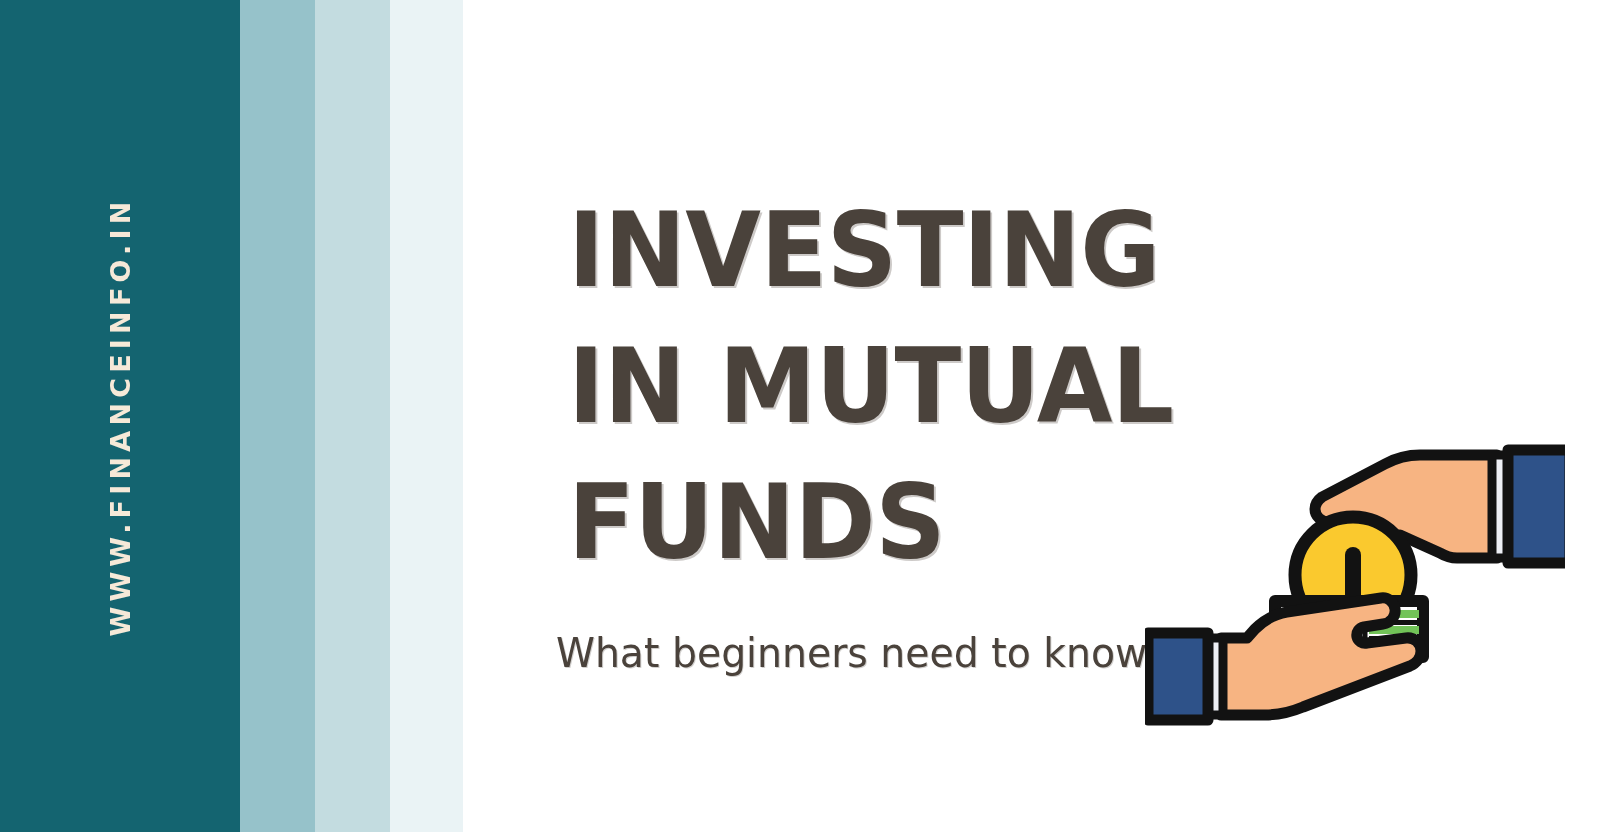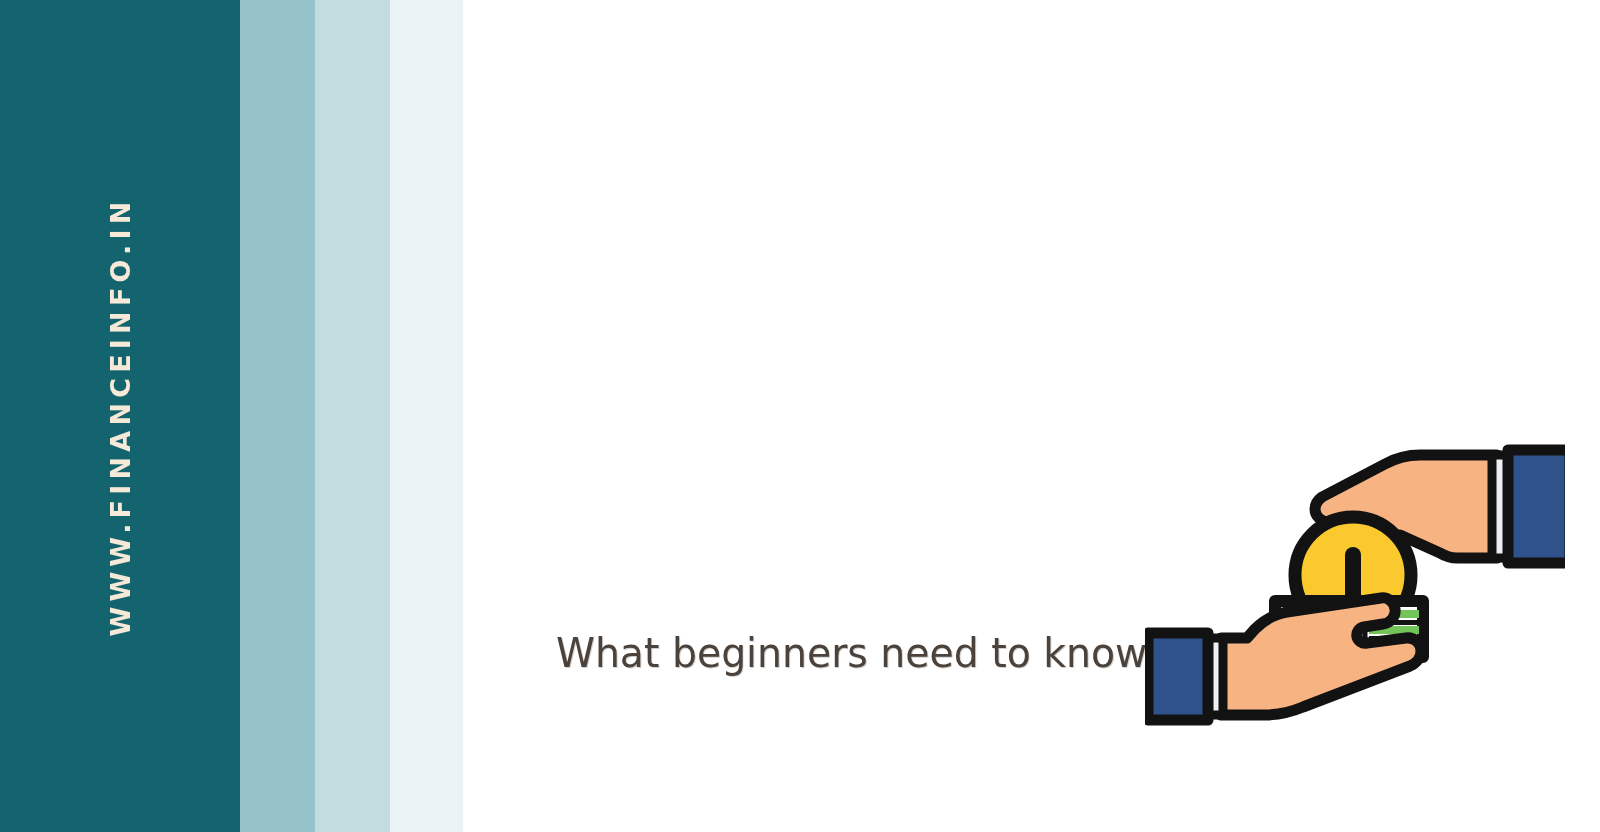--- a/index.html
+++ b/index.html
@@ -103,20 +103,25 @@
 
   <div class="stripe stripe-dark"></div>
   <div class="stripe stripe-mid"></div>
   <div class="stripe stripe-light"></div>
   <div class="stripe stripe-pale"></div>
 
   <div class="vertical-url">
     <span>WWW.FINANCEINFO.IN</span>
   </div>
 
+  <div class="headline">
+    <div class="line">INVESTING</div>
+    <div class="line">IN MUTUAL</div>
+    <div class="line">FUNDS</div>
+  </div>
 
   <div class="subtitle">What beginners need to know</div>
 
   <div class="illustration">
     <svg viewBox="0 0 420 290" xmlns="http://www.w3.org/2000/svg">
 
       <g>
 
         <path d="M352 52
                  L352 118

